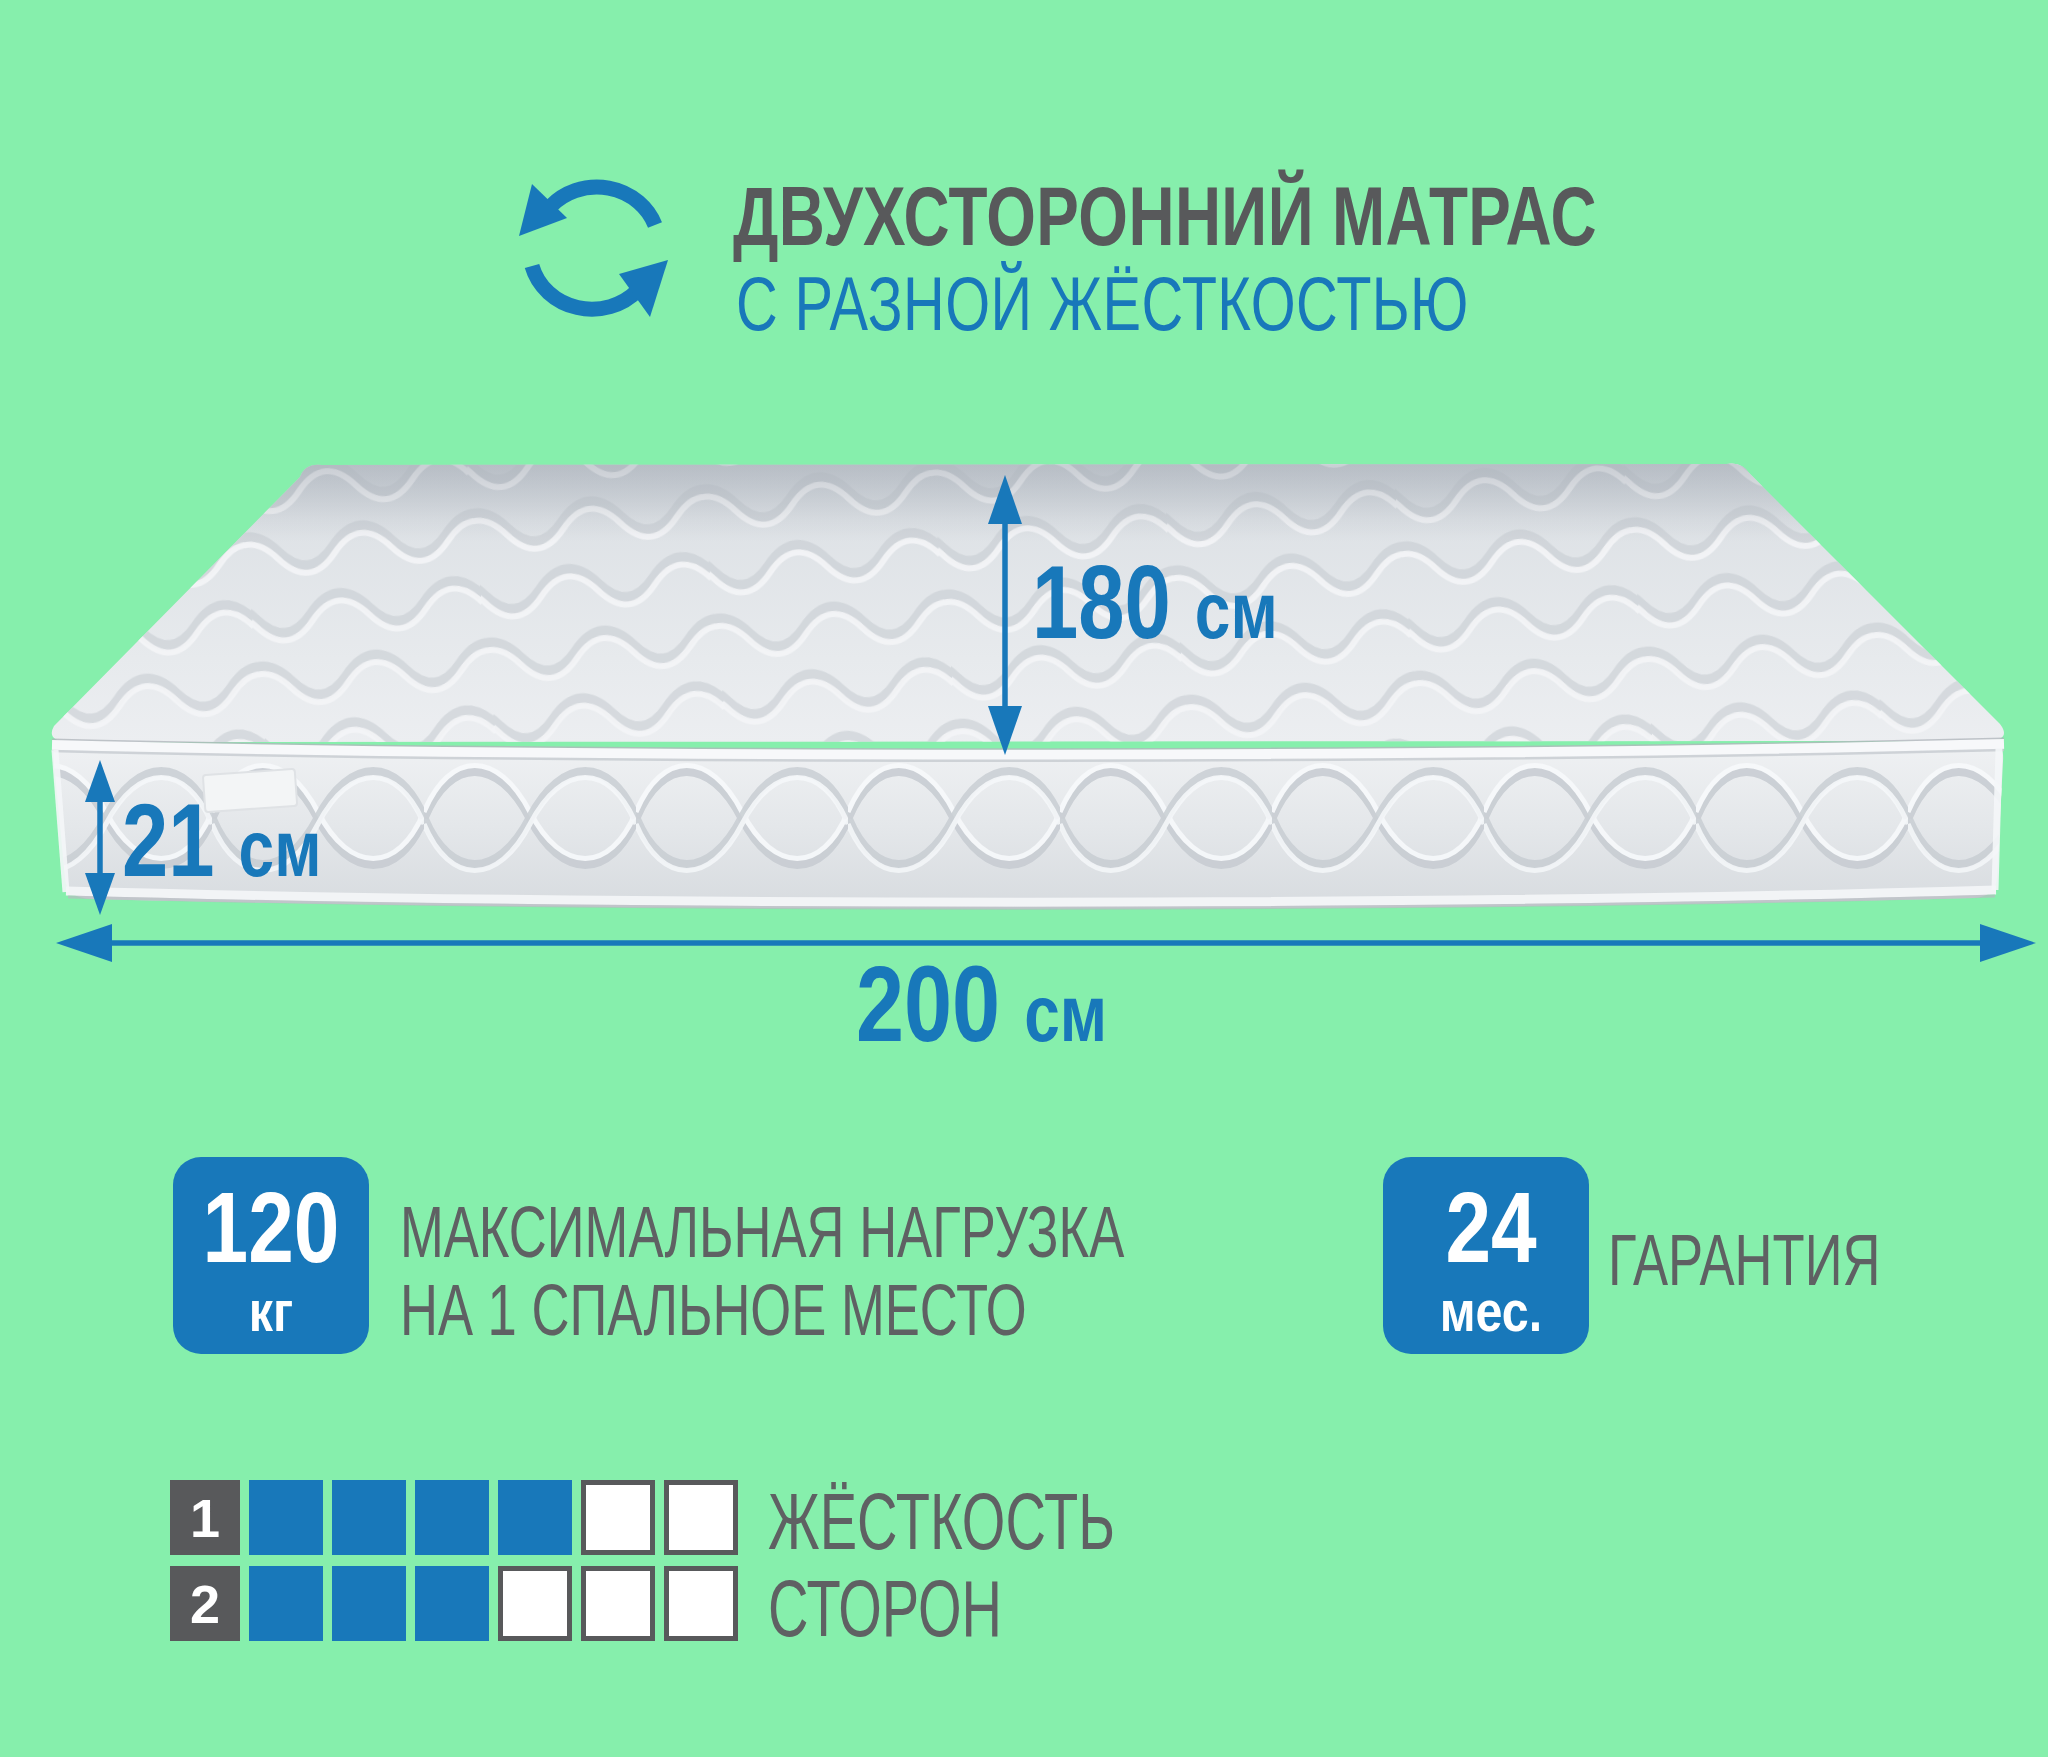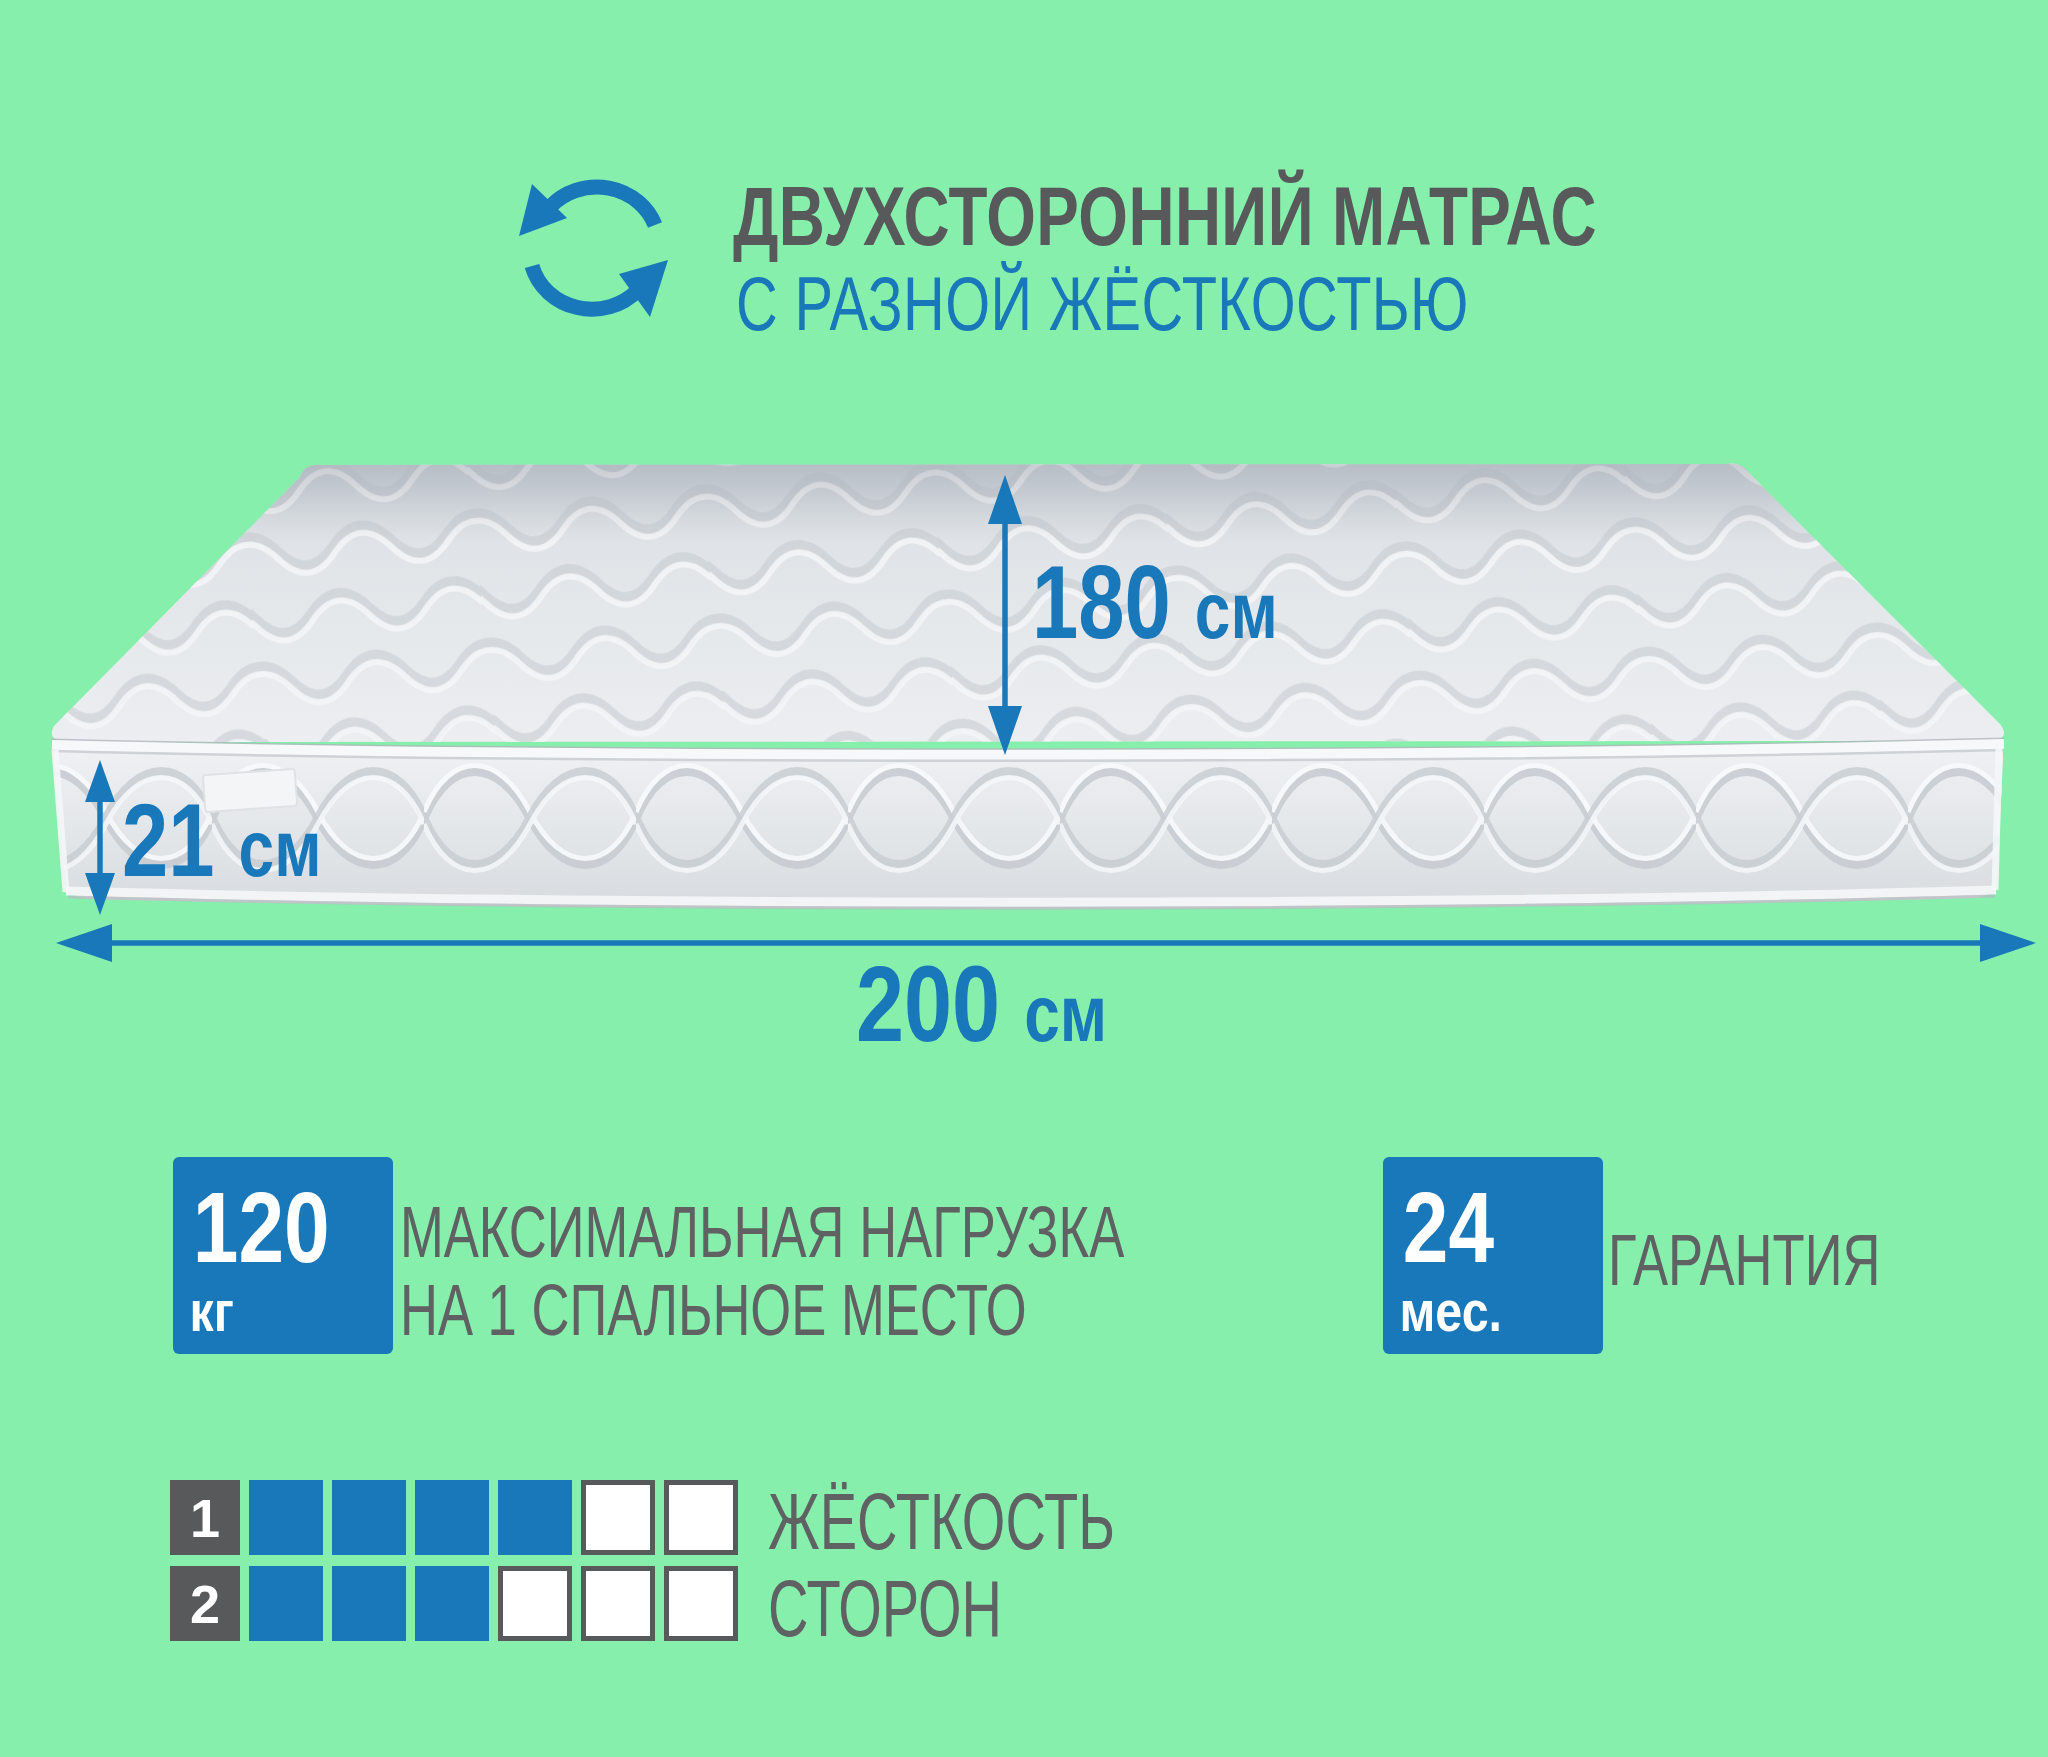--- a/index.html
+++ b/index.html
@@ -22,25 +22,25 @@
   
   .dim{color:var(--accent);font-weight:700;white-space:nowrap;transform:scaleX(.8);transform-origin:left top;}
   .dim-num{font-size:104px;line-height:1;}
   .dim-unit{font-size:80px;line-height:1;margin-left:30px;}
   #dim-width{left:1032px;top:550px;}
   #dim-height{left:122px;top:788px;}
   #dim-length{left:856px;top:950px;}
   #dim-length .dim-num{font-size:108px;}
 
   
-  .badge{width:220px;height:197px;background:var(--accent);border-radius:6px;color:#fff;text-align:left;}
+  .badge{width:196px;height:197px;background:var(--accent);border-radius:28px;color:#fff;text-align:center;}
   .badge-value{font-size:100px;font-weight:700;line-height:1;margin-top:20px;transform:scaleX(.82);transform-origin:center top;}
   .badge-unit{font-size:57px;font-weight:700;line-height:1;margin-top:6px;transform:scaleX(.85);transform-origin:center top;}
   #badge-load{left:173px;top:1157px;}
-  #badge-warranty{left:1383px;top:1157px;}
+  #badge-warranty{left:1383px;top:1157px;padding-left:10px;}
   .caption{color:var(--gray);font-size:72px;line-height:78px;font-weight:400;transform:scaleX(.73);transform-origin:left top;white-space:nowrap;}
   #load-caption{left:400px;top:1193px;}
   #warranty-caption{left:1608px;top:1221px;}
 
   
   .firm-row{left:170px;height:75px;display:flex;gap:9px;}
   #firm-row-1{top:1480px;}
   #firm-row-2{top:1566px;}
   .firm-label{width:70px;height:75px;background:var(--dark);color:#fff;font-size:54px;font-weight:700;
     display:flex;align-items:center;justify-content:center;}

